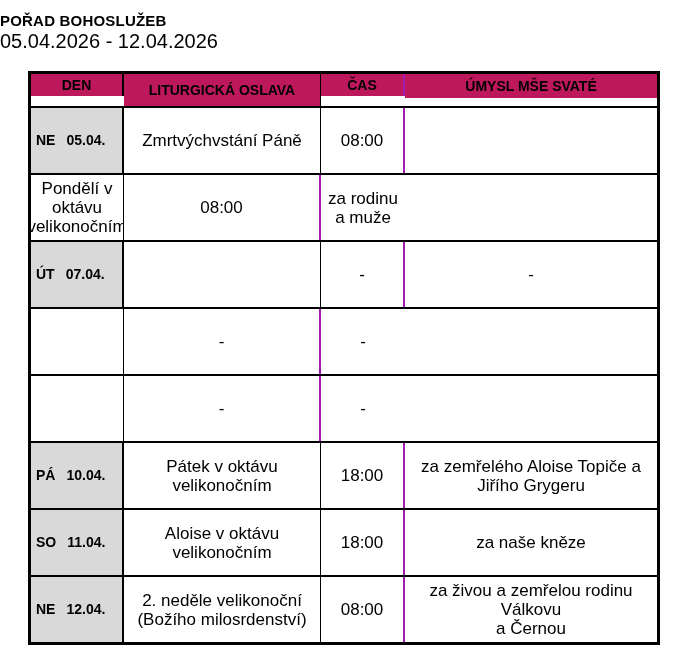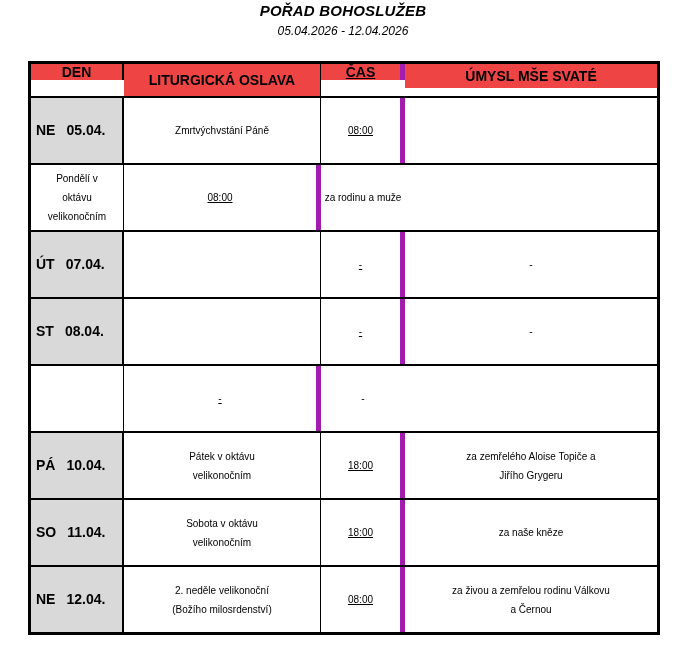--- a/index.html
+++ b/index.html
@@ -6,55 +6,55 @@
   html, body {
     width: 686px; height: 671px;
     background: #ffffff;
     font-family: "Liberation Sans", "DejaVu Sans", sans-serif;
     color: #000000;
     overflow: hidden;
   }
   .page { width: 686px; height: 671px; }
 
   
-  .title-block { padding-top: 0; text-align: center; font-style: italic; }
+  .title-block { padding-top: 10px; text-align: left; }
   .title-line1 { font-size: 15px; font-weight: bold; line-height: 21px; letter-spacing: 0.2px; }
   .title-line2 { font-size: 15px; font-weight: bold; line-height: 21px; letter-spacing: 0.2px; }
-  .title-line3 { font-size: 12px; font-weight: normal; line-height: 21px; }
+  .title-line3 { font-size: 20px; font-weight: normal; line-height: 21px; }
 
   
   .schedule-table {
     margin: 19px 0 0 28px;
     width: 632px;
     border: 3px solid #000;
   }
   .t-row {
     display: grid;
     grid-template-columns: 93px 197px 84px 1fr;
     border-bottom: 2px solid #000;
   }
   .t-row:last-child { border-bottom: none; }
 
   .cell {
     display: flex;
     align-items: center;
     justify-content: center;
     text-align: center;
-    font-size: 10px;
+    font-size: 17px;
     line-height: 19px;
     white-space: pre-line;
     overflow: hidden;
   }
   .cell.c-day       { border-right: 2px solid #000; }
   .cell.c-celeb     { border-right: 1px solid #000; }
-  .cell.c-time      { border-right: 5px solid #a21caf; text-decoration: underline; }
+  .cell.c-time      { border-right: 2px solid #a21caf; }
 
   .header-row .cell {
-    height: 16px;
-    background: #ef4444;
+    height: 22px;
+    background: #be185d;
     font-weight: bold;
     font-size: 14px;
   }
   .body-row .cell { height: 65px; }
 
   .body-row .c-day {
     background: #d9d9d9;
     font-weight: bold;
     font-size: 14px;
     justify-content: flex-start;
@@ -104,24 +104,20 @@
       <div class="cell c-day">
         <span>ÚT</span>
         <span>07.04.</span>
       </div>
       <div class="cell c-celeb"></div>
       <div class="cell c-time">-</div>
       <div class="cell c-intent">-</div>
     </div>
 
     <div class="t-row body-row">
-      <div class="cell c-day">
-        <span>ST</span>
-        <span>08.04.</span>
-      </div>
       <div class="cell c-celeb"></div>
       <div class="cell c-time">-</div>
       <div class="cell c-intent">-</div>
     </div>
 
     <div class="t-row body-row">
       <div class="cell c-celeb"></div>
       <div class="cell c-time">-</div>
       <div class="cell c-intent">-</div>
     </div>
@@ -136,21 +132,21 @@
       <div class="cell c-time">18:00</div>
       <div class="cell c-intent">za zemřelého Aloise Topiče a
 Jiřího Grygeru</div>
     </div>
 
     <div class="t-row body-row">
       <div class="cell c-day">
         <span>SO</span>
         <span>11.04.</span>
       </div>
-      <div class="cell c-celeb">Sobota v oktávu
+      <div class="cell c-celeb">Aloise v oktávu
 velikonočním</div>
       <div class="cell c-time">18:00</div>
       <div class="cell c-intent">za naše kněze</div>
     </div>
 
     <div class="t-row body-row">
       <div class="cell c-day">
         <span>NE</span>
         <span>12.04.</span>
       </div>

